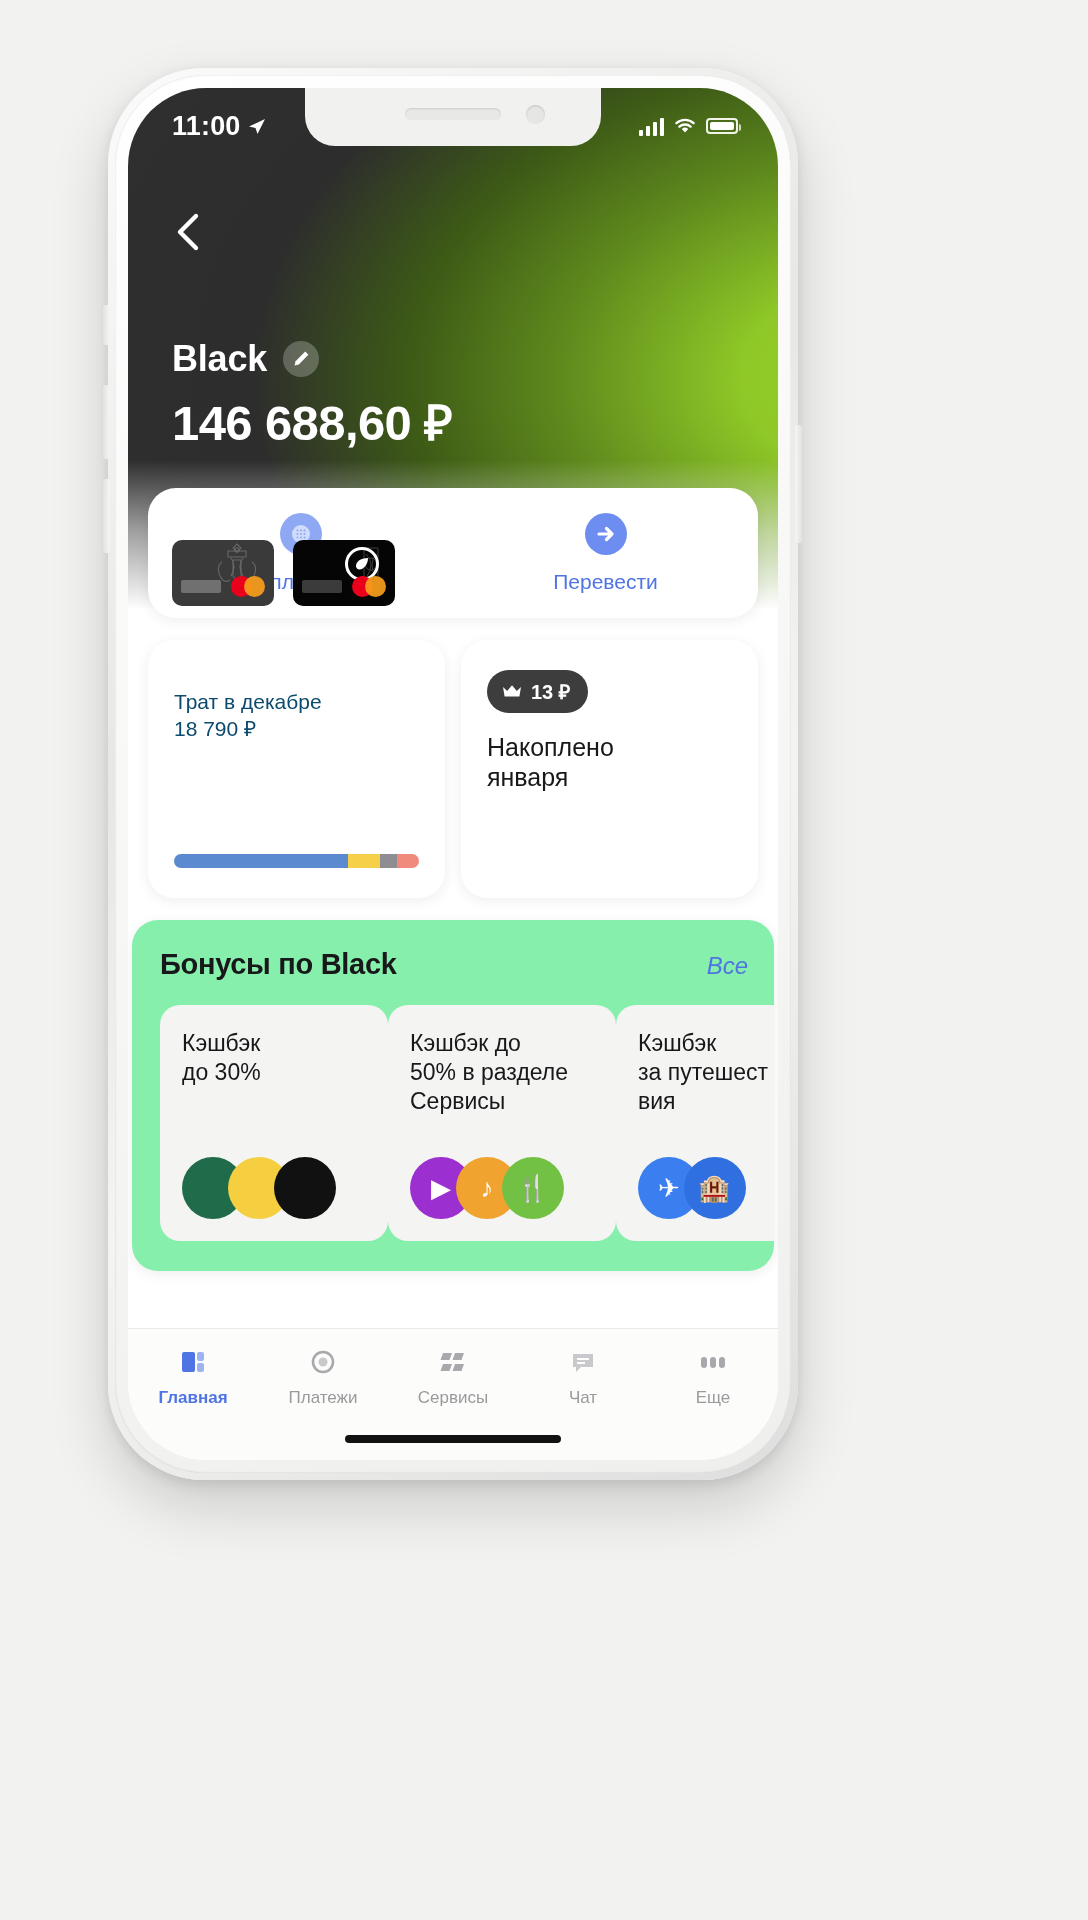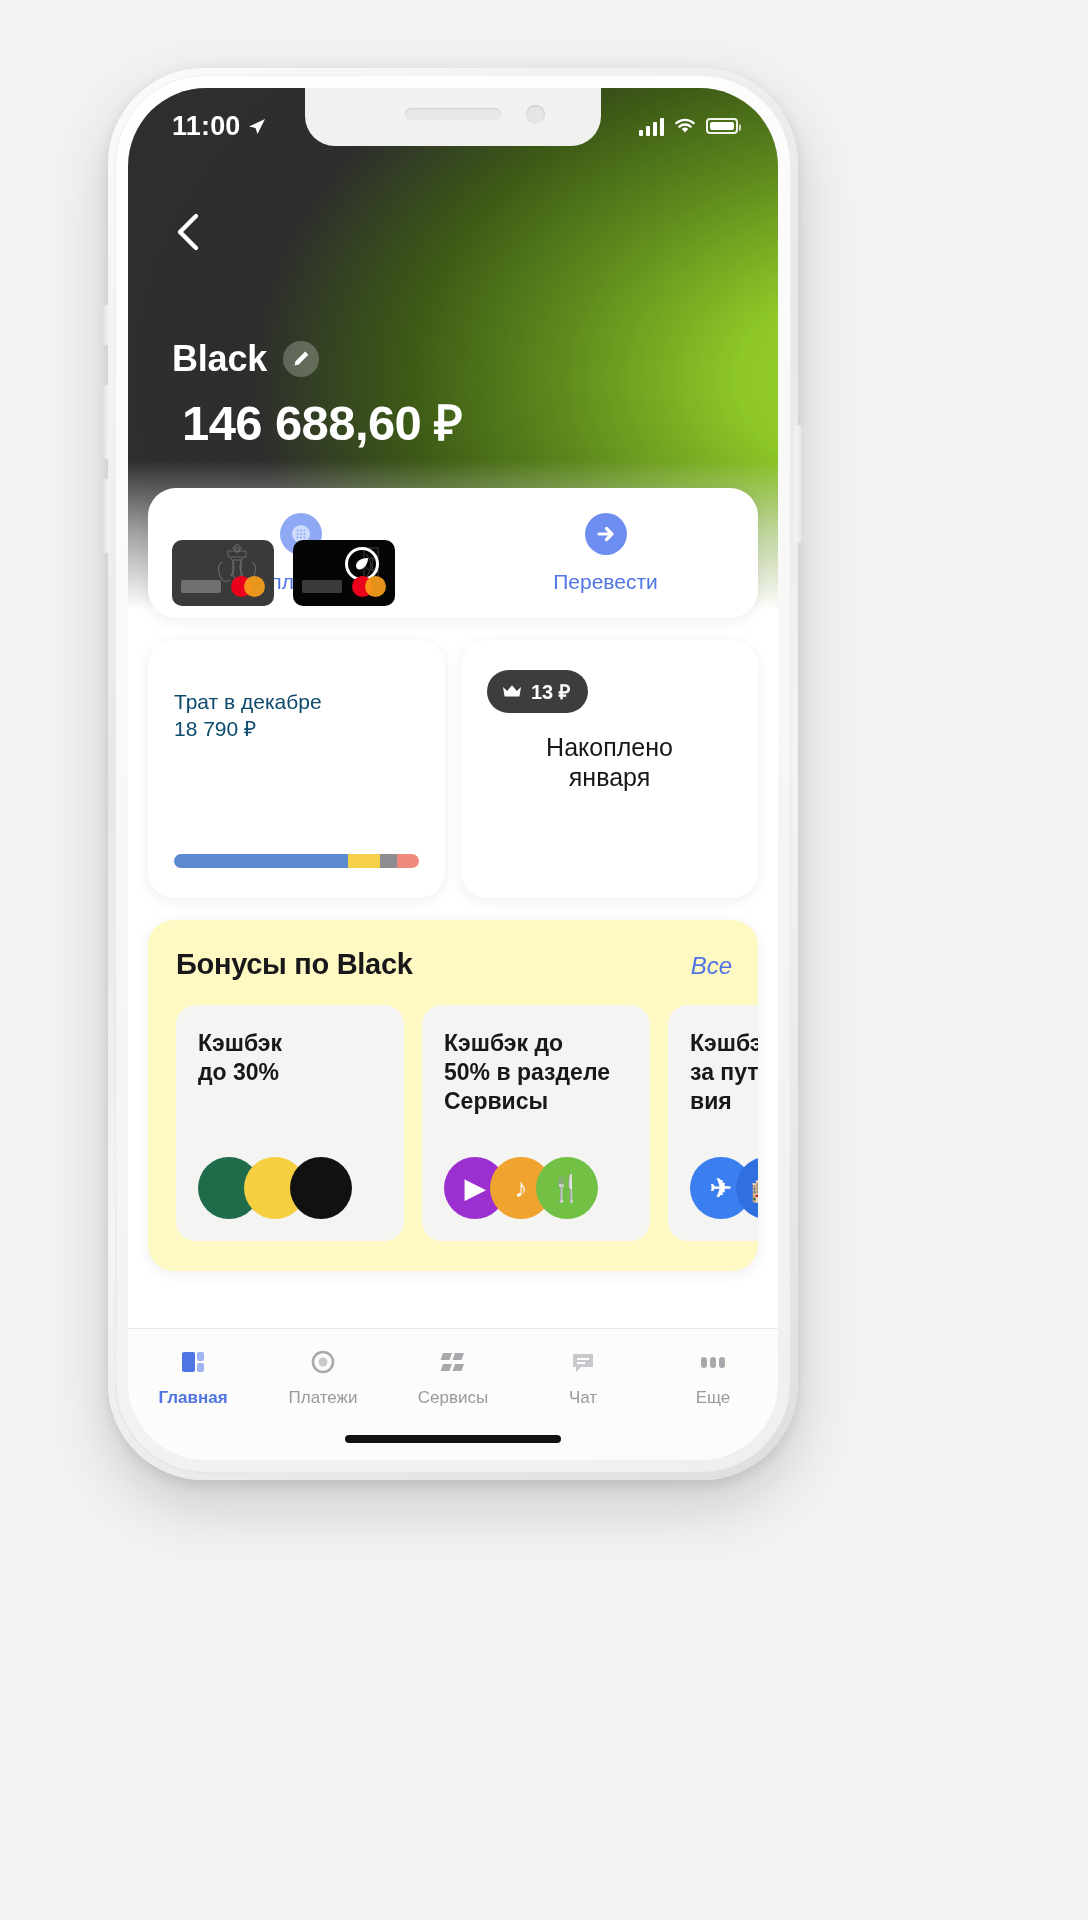--- a/index.html
+++ b/index.html
@@ -99,21 +99,21 @@
     display:flex; align-items:center; gap:16px;
     color:#fff; font-size:36px; font-weight:700; letter-spacing:-.2px;
   }
   .edit-badge{
     width:36px; height:36px; border-radius:50%;
     background:rgba(255,255,255,.24);
     display:flex; align-items:center; justify-content:center;
     cursor:pointer;
   }
   .balance{
-    position:absolute; left:54px; top:300px; z-index:20;
+    position:absolute; left:44px; top:300px; z-index:20;
     color:#fff; font-size:49px; font-weight:700; letter-spacing:-.6px;
   }
 
   
   .thumbs{ position:absolute; left:44px; top:452px; display:flex; gap:19px; z-index:20; }
   .thumb{
     width:102px; height:66px; border-radius:10px; position:relative; overflow:hidden; cursor:pointer;
   }
   .thumb-1{ background:#3a3a3a; }
   .thumb-2{ background:#050505; }
@@ -158,31 +158,31 @@
   .progress{
     position:absolute; left:26px; right:26px; bottom:30px; height:14px; border-radius:7px; overflow:hidden; display:flex;
   }
   .progress i{ display:block; height:100%; }
 
   .pill{
     display:inline-flex; align-items:center; gap:9px;
     background:#3d3d3d; color:#fff; border-radius:22px; padding:8px 18px 8px 15px;
     font-size:20px; font-weight:700;
   }
-  .mini .cb-title{ margin-top:19px; font-size:25px; font-weight:400; color:#18181a; line-height:1.2;text-align:center; }
+  .mini .cb-title{ margin-top:19px; font-size:25px; font-weight:400; color:#18181a; line-height:1.2; }
   .mini .cb-note{ margin-top:16px; font-size:20px; color:#9a9a9e; line-height:1.25; }
 
   .bonuses{
-    margin:22px 20px 0; background:#fef9c3; border-radius:26px; padding:28px 0 30px;
+    margin:22px 4px 0; background:#86efac; border-radius:26px; padding:28px 0 30px;
     box-shadow:0 3px 14px rgba(0,0,0,.07); overflow:hidden;
   }
   .bon-head{ display:flex; align-items:baseline; justify-content:space-between; padding:0 26px 0 28px; }
   .bon-head h2{ font-size:29px; font-weight:700; color:#18181a; letter-spacing:-.3px; }
   .bon-all{ font-size:24px; color:#4f74e3; cursor:pointer;font-style:italic; }
-  .bon-track{ display:flex; gap:18px; padding:24px 0 0 28px;font-weight:bold; }
+  .bon-track{ display:flex; padding:24px 0 0 28px; }
   .bon-card{
     background:#f4f4f2; border-radius:20px; width:228px; min-width:228px; height:236px;
     padding:24px 22px; position:relative; cursor:pointer;
   }
   .bon-card p{ font-size:23px; color:#18181a; line-height:1.25; }
   .bon-icons{ position:absolute; left:22px; bottom:22px; display:flex; align-items:center; }
   .bon-icons .cc{ width:62px; height:62px; border-radius:50%; margin-right:-16px; display:flex; align-items:center; justify-content:center; }
 
   
   .tabbar{

